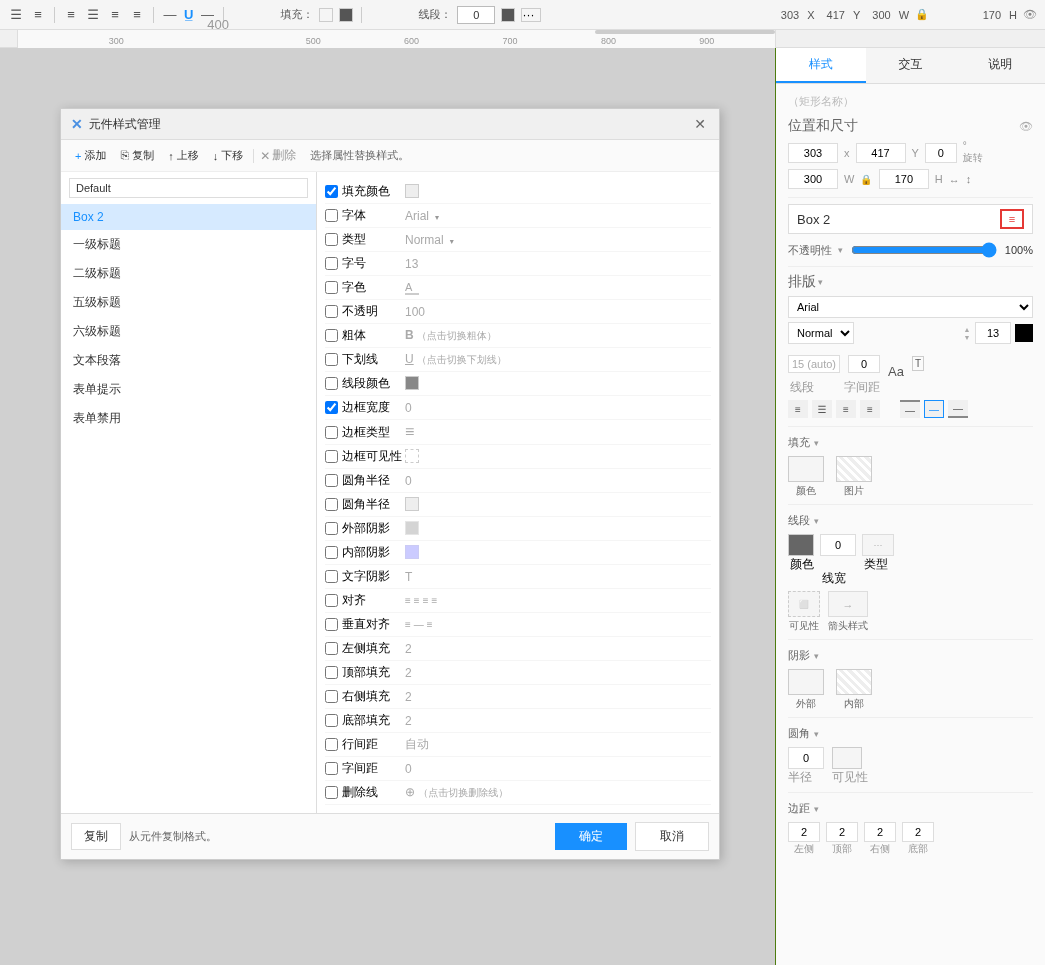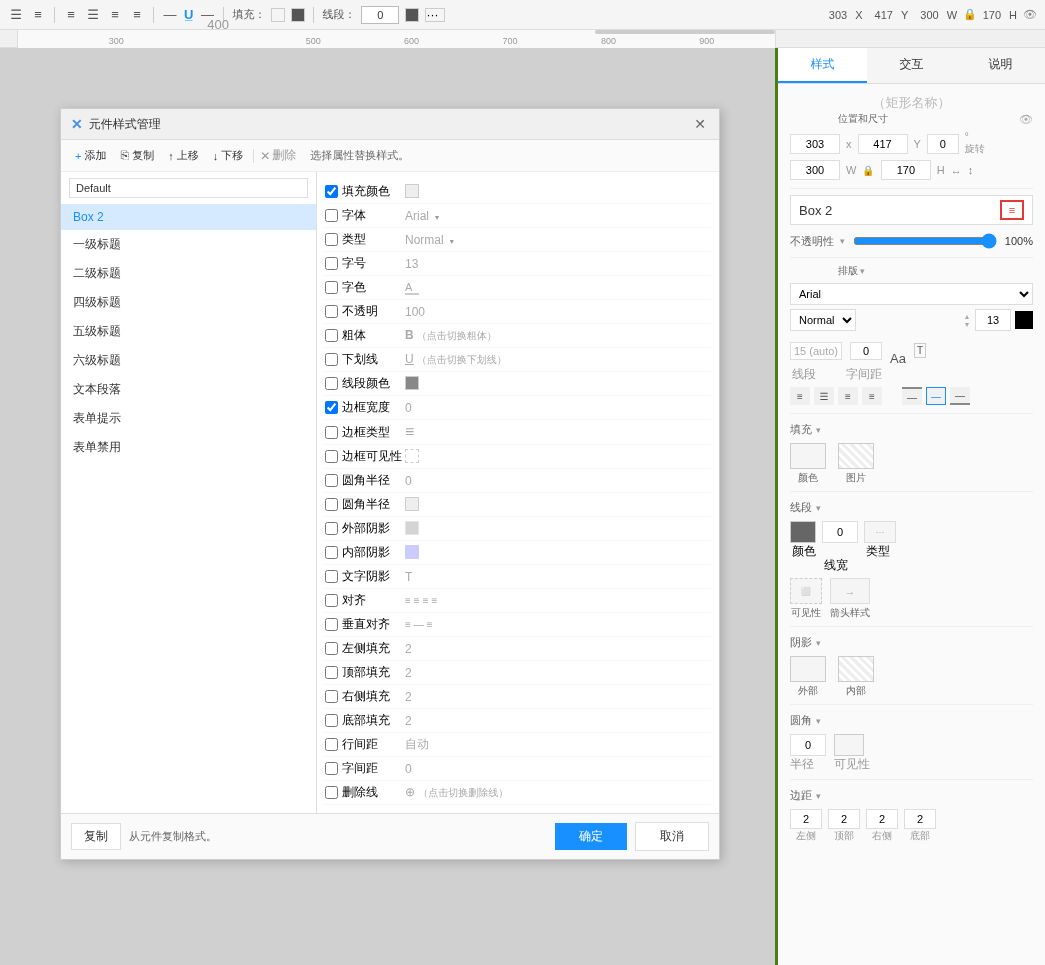--- a/index.html
+++ b/index.html
@@ -10,40 +10,40 @@
       height: 30px;
       background: #f5f5f5;
       border-bottom: 1px solid #ddd;
       display: flex;
       align-items: center;
       padding: 0 8px;
       gap: 6px;
     }
     .toolbar-icon { width: 16px; height: 16px; display: flex; align-items: center; justify-content: center; color: #555; font-size: 13px; cursor: pointer; }
     .toolbar-sep { width: 1px; height: 16px; background: #ccc; margin: 0 2px; }
-    .toolbar-label { color: #555; font-size: 11px; }
+    .toolbar-label { color: #555; font-size: 11px; margin-left: 48px; }
     .toolbar-input { border: 1px solid #bbb; width: 38px; height: 18px; text-align: center; font-size: 11px; color: #333; padding: 0 2px; }
     .toolbar-spacer { flex: 1; }
     .ruler-corner { width: 18px; height: 18px; background: #f0f0f0; border-right: 1px solid #ddd; border-bottom: 1px solid #ddd; flex-shrink: 0; }
 
     
     .main-area {
       display: flex;
       height: calc(965px - 30px - 18px);
     }
     .canvas-area {
       flex: 1;
       background: #d0d0d0;
       position: relative;
       overflow: hidden;
     }
     .right-panel {
       width: 270px;
       background: #fafafa;
-      border-left: 3px solid #4d7c0f;
+      border-left: 1px solid #4d7c0f;
       display: flex;
       flex-direction: column;
     }
 
     
     .panel-tabs {
       display: flex;
       border-bottom: 1px solid #ddd;
       background: #f5f5f5;
     }
@@ -302,21 +302,21 @@
     .arrow-style-box {
       width: 40px; height: 26px;
       border: 1px solid #ddd;
       background: #f5f5f5;
       display: flex; align-items: center; justify-content: center;
       cursor: pointer;
     }
 
     
     .r-row { display: flex; align-items: center; margin-bottom: 5px; }
-    .r-lbl { font-size: 10px; color: #666; margin-left: 48px; }
+    .r-lbl { font-size: 14px; color: #666; }
     .r-tri { font-size: 9px; color: #999; margin-left: 2px; }
   </style>
 </head>
 <body>
 
 <div class="toolbar">
   <span class="toolbar-icon">☰</span>
   <span class="toolbar-icon">≡</span>
   <span class="toolbar-sep"></span>
   <span class="toolbar-icon">≡</span>
@@ -406,21 +406,20 @@
         </div>
 
         <div class="dialog-body">
 
           <div class="style-list">
             <input class="style-list-search" type="text" value="Default" style="">
             <div class="style-list-items">
               <div class="style-item selected">Box 2</div>
               <div class="style-item">一级标题</div>
               <div class="style-item">二级标题</div>
-              <div class="style-item">四级标题</div>
               <div class="style-item">五级标题</div>
               <div class="style-item">六级标题</div>
               <div class="style-item">文本段落</div>
               <div class="style-item">表单提示</div>
               <div class="style-item">表单禁用</div>
             </div>
           </div>
 
           <div class="style-props">
 
@@ -711,21 +710,21 @@
   <div class="right-panel">
 
     <div class="panel-tabs">
       <div class="panel-tab active">样式</div>
       <div class="panel-tab">交互</div>
       <div class="panel-tab">说明</div>
     </div>
 
     <div class="panel-content">
 
-      <div style="color:#bbb;font-size:13px;text-align:center;">（矩形名称）</div>
+      <div style="color:#bbb;font-size:11px;margin-bottom:8px;">（矩形名称）</div>
 
       <div class="r-row">
         <span class="r-lbl" style="flex:1;">位置和尺寸</span>
         <span style="color:#aaa;font-size:11px;">👁</span>
       </div>
       <div style="display:flex;gap:6px;margin-bottom:4px;align-items:center;">
         <input type="text" style="width: 50px; border: 1px solid rgb(221, 221, 221); height: 20px; text-align: center; font-size: 11px;" value="303">
         <span style="font-size:11px;color:#999;">x</span>
         <input type="text" style="width: 50px; border: 1px solid rgb(221, 221, 221); height: 20px; text-align: center; font-size: 11px;" value="417">
         <span style="font-size:11px;color:#999;">Y</span>

